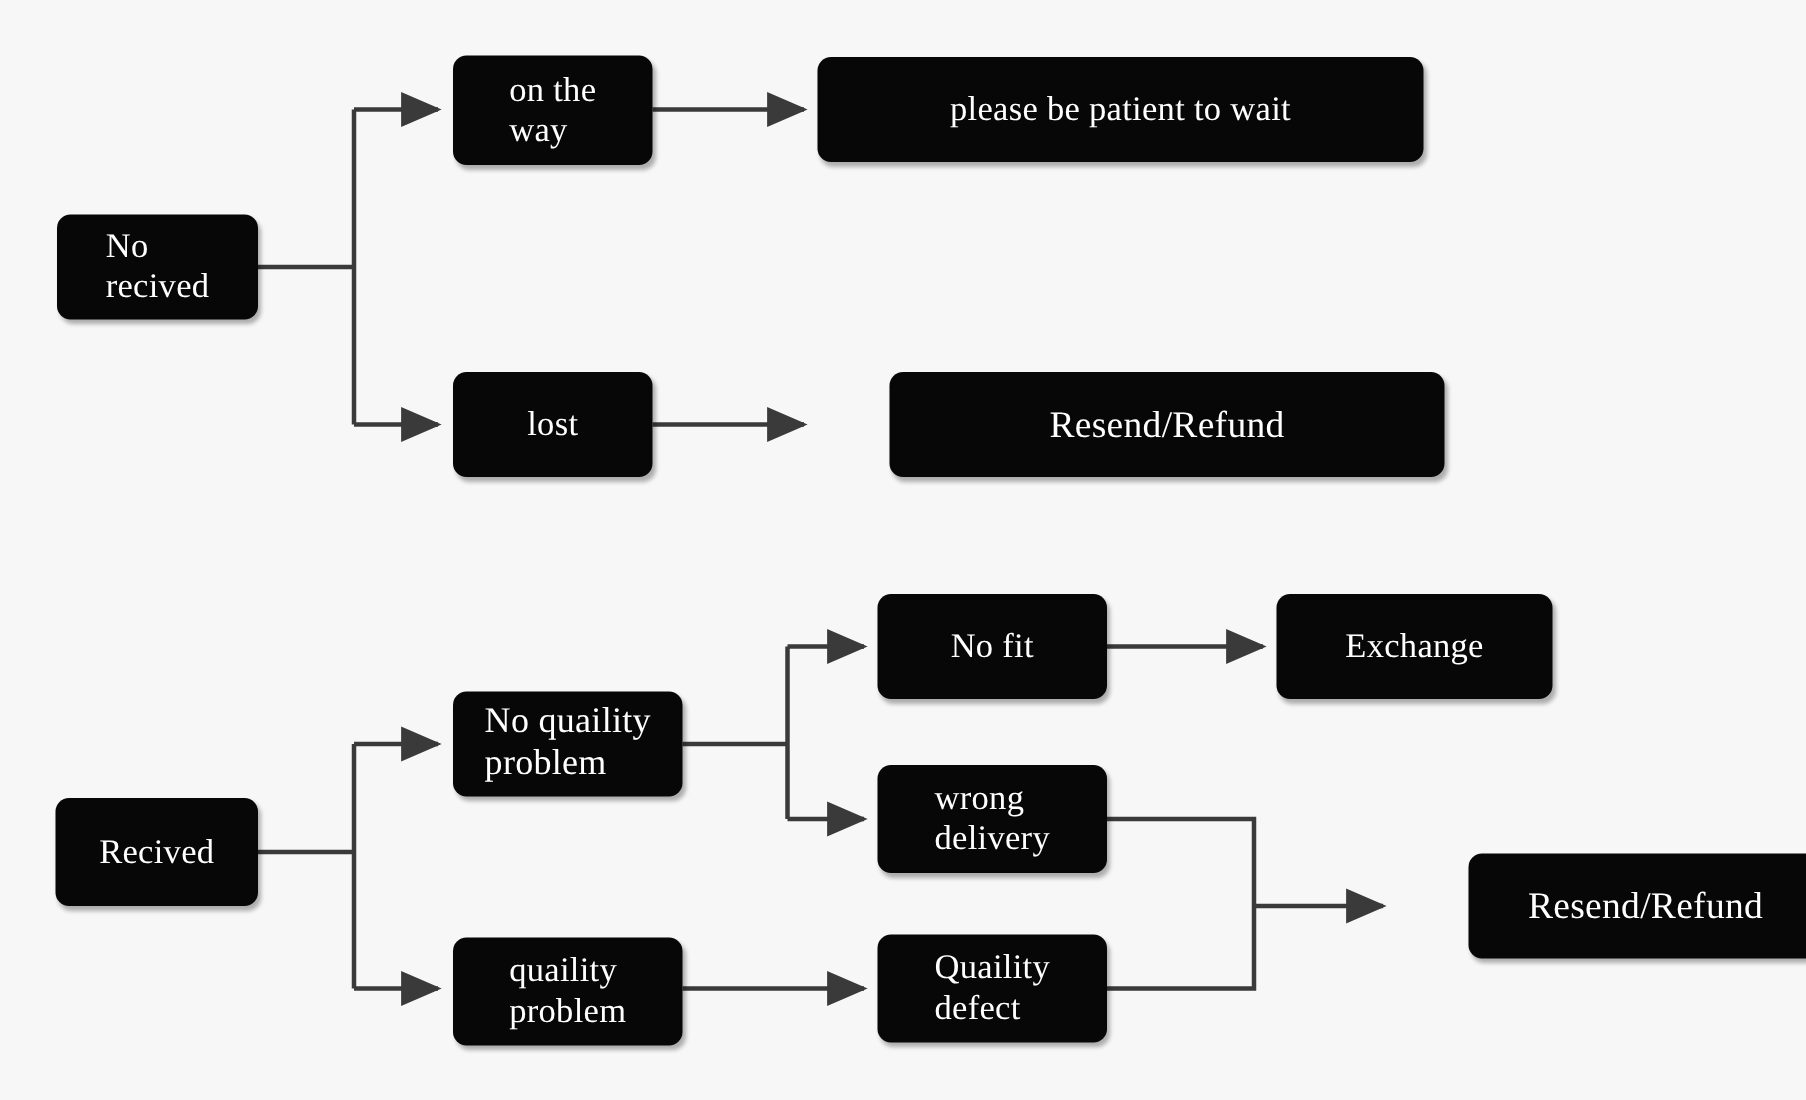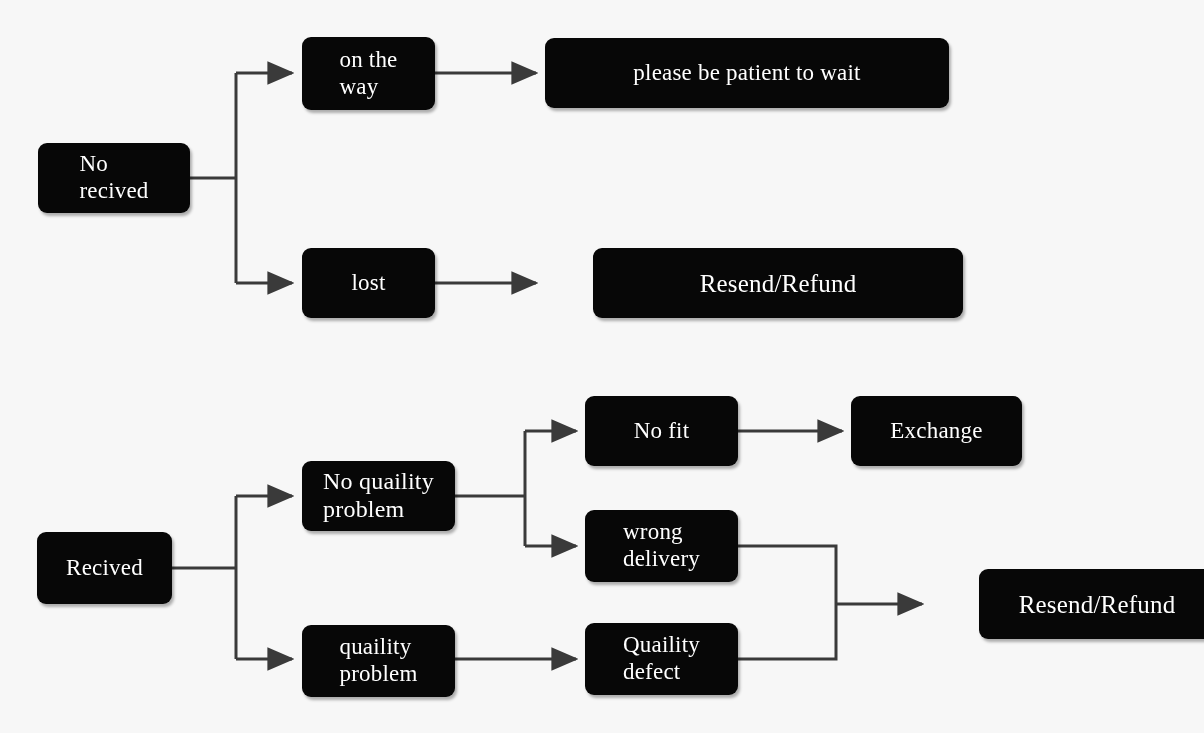--- a/index.html
+++ b/index.html
@@ -93,21 +93,21 @@
 
     <path d="M455,659 L576,659" fill="none" stroke="#3a3a3a" stroke-width="3" marker-end="url(#arrow)"></path>
 
     <path d="M738,546 L836,546 L836,604" fill="none" stroke="#3a3a3a" stroke-width="3"></path>
 
     <path d="M738,659 L836,659 L836,604" fill="none" stroke="#3a3a3a" stroke-width="3"></path>
 
     <path d="M836,604 L922,604" fill="none" stroke="#3a3a3a" stroke-width="3" marker-end="url(#arrow)"></path>
   </svg>
 
-  <div class="node t-md" style="left:38px; top:143px; width:152px; height:70px;">
+  <div class="node t-md" style="left:38px; top:143px; width:134px; height:70px;">
     <span>No
 recived</span>
   </div>
 
   <div class="node t-md" style="left:302px; top:37px; width:133px; height:73px;">
     <span>on the
 way</span>
   </div>
 
   <div class="node t-md" style="left:545px; top:38px; width:404px; height:70px;">
@@ -133,21 +133,21 @@
 
   <div class="node t-md" style="left:302px; top:625px; width:153px; height:72px;">
     <span>quaility
 problem</span>
   </div>
 
   <div class="node t-md" style="left:585px; top:396px; width:153px; height:70px;">
     <span>No fit</span>
   </div>
 
-  <div class="node t-md" style="left:851px; top:396px; width:171px; height:70px;">
+  <div class="node t-md" style="left:851px; top:396px; width:184px; height:70px;">
     <span>Exchange</span>
   </div>
 
   <div class="node t-md" style="left:585px; top:510px; width:153px; height:72px;">
     <span>wrong
 delivery</span>
   </div>
 
   <div class="node t-md" style="left:585px; top:623px; width:153px; height:72px;">
     <span>Quaility

